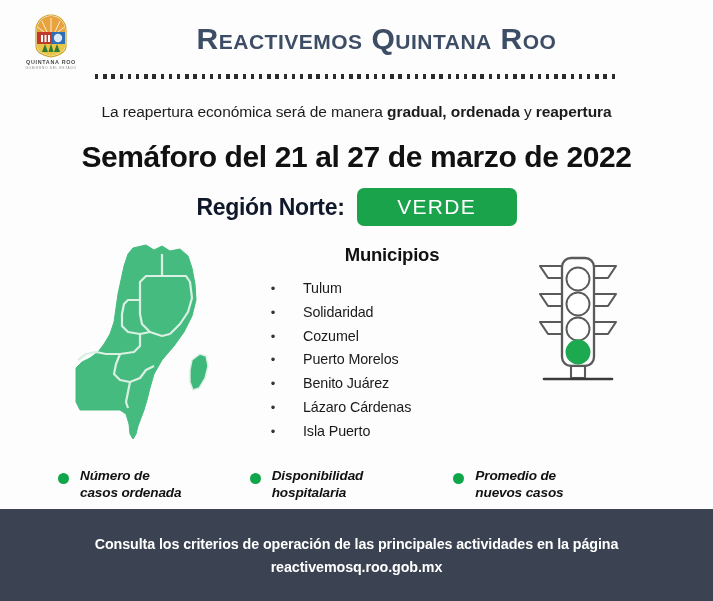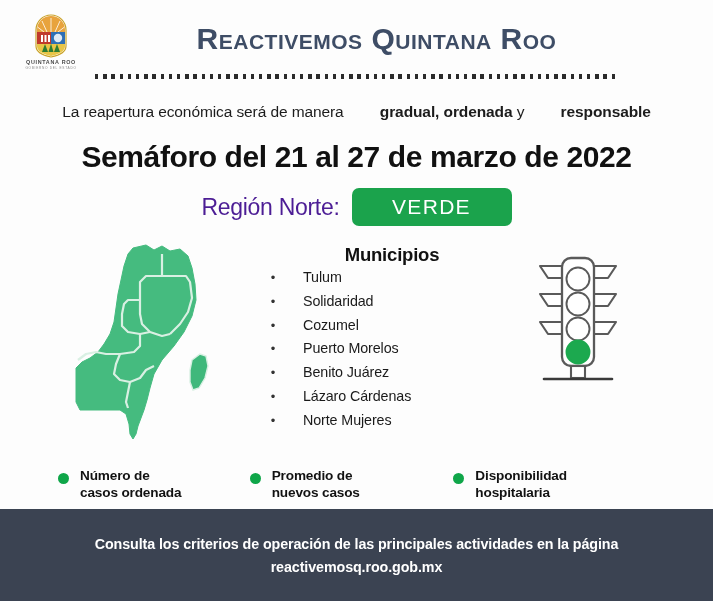--- a/index.html
+++ b/index.html
@@ -87,21 +87,21 @@
   }
 
   
   .subtitle {
     text-align: center;
     font-size: 15.5px;
     color: #1c1c1c;
     margin-top: 11px;
     letter-spacing: -0.1px;
   }
-  .subtitle b { font-weight: bold; margin-left: 32px; }
+  .subtitle b { font-weight: bold; }
 
   
   .semaforo-line {
     text-align: center;
     font-size: 30px;
     font-weight: bold;
     color: #111111;
     margin-top: 19px;
     letter-spacing: -0.4px;
   }
@@ -109,22 +109,22 @@
   
   .region-row {
     display: flex;
     align-items: center;
     justify-content: center;
     margin-top: 14px;
     gap: 12px;
   }
   .region-label {
     font-size: 23px;
-    font-weight: normal;
-    color: #4c1d95;
+    font-weight: bold;
+    color: #0f172a;
     letter-spacing: -0.3px;
   }
   .status-badge {
     width: 160px;
     height: 38px;
     border-radius: 7px;
     display: flex;
     align-items: center;
     justify-content: center;
     font-size: 21px;
@@ -150,21 +150,21 @@
     position: absolute;
     left: 268px;
     top: 4px;
     width: 230px;
   }
   .muni-title {
     font-size: 18.5px;
     font-weight: bold;
     color: #111111;
     text-align: center;
-    margin: 0 0 0 18px;
+    margin: 0 0 11px 18px;
     letter-spacing: -0.2px;
   }
   .muni-list {
     list-style: none;
     margin: 0;
     padding: 0;
   }
   .muni-item {
     display: flex;
     align-items: baseline;
@@ -191,20 +191,21 @@
 
   
   .indicators {
     position: absolute;
     left: 0;
     right: 16px;
     bottom: 8px;
     display: flex;
     padding: 0 58px 0 58px;
     box-sizing: border-box;
+    font-style: italic;
   }
   .indicator {
     display: flex;
     align-items: flex-start;
     gap: 11px;
     flex: 1 1 0;
   }
   .indicator:nth-child(2) { padding-left: 6px; }
   .indicator:nth-child(3) { padding-left: 18px; }
   .ind-dot {
@@ -277,21 +278,21 @@
       <div class="logo-caption">QUINTANA ROO</div>
       <div class="logo-subcaption">GOBIERNO DEL ESTADO</div>
     </div>
 
     <div class="main-title" style="color: rgb(62, 77, 102);">Reactivemos Quintana Roo</div>
 
     <div class="dotted-rule"></div>
   </div>
 
   <div class="subtitle">
-    <span>La reapertura económica será de manera </span><b>gradual, ordenada</b><span> y </span><b>responsable</b>
+    <span>La reapertura económica será de manera </span><b>gradual, ordenada</b><span> y </span><b>reapertura</b>
   </div>
 
   <div class="semaforo-line">Semáforo del 21 al 27 de marzo de 2022</div>
 
   <div class="region-row">
     <div class="region-label">Región Norte:</div>
     <div class="status-badge" style="background: rgb(27, 163, 76);">VERDE</div>
   </div>
 
   <div class="middle">
@@ -342,21 +343,21 @@
         <li class="muni-item">
           <span class="muni-bullet">•</span>
           <span>Benito Juárez</span>
         </li>
         <li class="muni-item">
           <span class="muni-bullet">•</span>
           <span>Lázaro Cárdenas</span>
         </li>
         <li class="muni-item">
           <span class="muni-bullet">•</span>
-          <span>Norte Mujeres</span>
+          <span>Isla Puerto</span>
         </li>
       </ul>
     </div>
 
     <div class="traffic-wrap">
       <svg viewBox="0 0 120 150" width="120" height="150" aria-hidden="true">
         <g stroke="#5a5a5a" stroke-width="2.1" fill="#ffffff" stroke-linejoin="round">
           <path d="M46 18 L22 18 L30 30 L46 30 Z"></path>
           <path d="M46 46 L22 46 L30 58 L46 58 Z"></path>
           <path d="M46 74 L22 74 L30 86 L46 86 Z"></path>
@@ -378,29 +379,29 @@
       <div class="indicator">
         <span class="ind-dot" style="background: rgb(15, 166, 73);"></span>
         <span class="ind-text">
           <span>Número de</span><br>
           <span>casos ordenada</span>
         </span>
       </div>
       <div class="indicator">
         <span class="ind-dot" style="background: rgb(15, 166, 73);"></span>
         <span class="ind-text">
-          <span>Promedio de</span><br>
-          <span>nuevos casos</span>
+          <span>Disponibilidad</span><br>
+          <span>hospitalaria</span>
         </span>
       </div>
       <div class="indicator">
         <span class="ind-dot" style="background: rgb(15, 166, 73);"></span>
         <span class="ind-text">
-          <span>Disponibilidad</span><br>
-          <span>hospitalaria</span>
+          <span>Promedio de</span><br>
+          <span>nuevos casos</span>
         </span>
       </div>
     </div>
 
   </div>
 
   <div class="footer" style="background: rgb(59, 67, 82);">
     <div class="footer-line">Consulta los criterios de operación de las principales actividades en la página</div>
     <div class="footer-line">reactivemosq.roo.gob.mx</div>
   </div>

